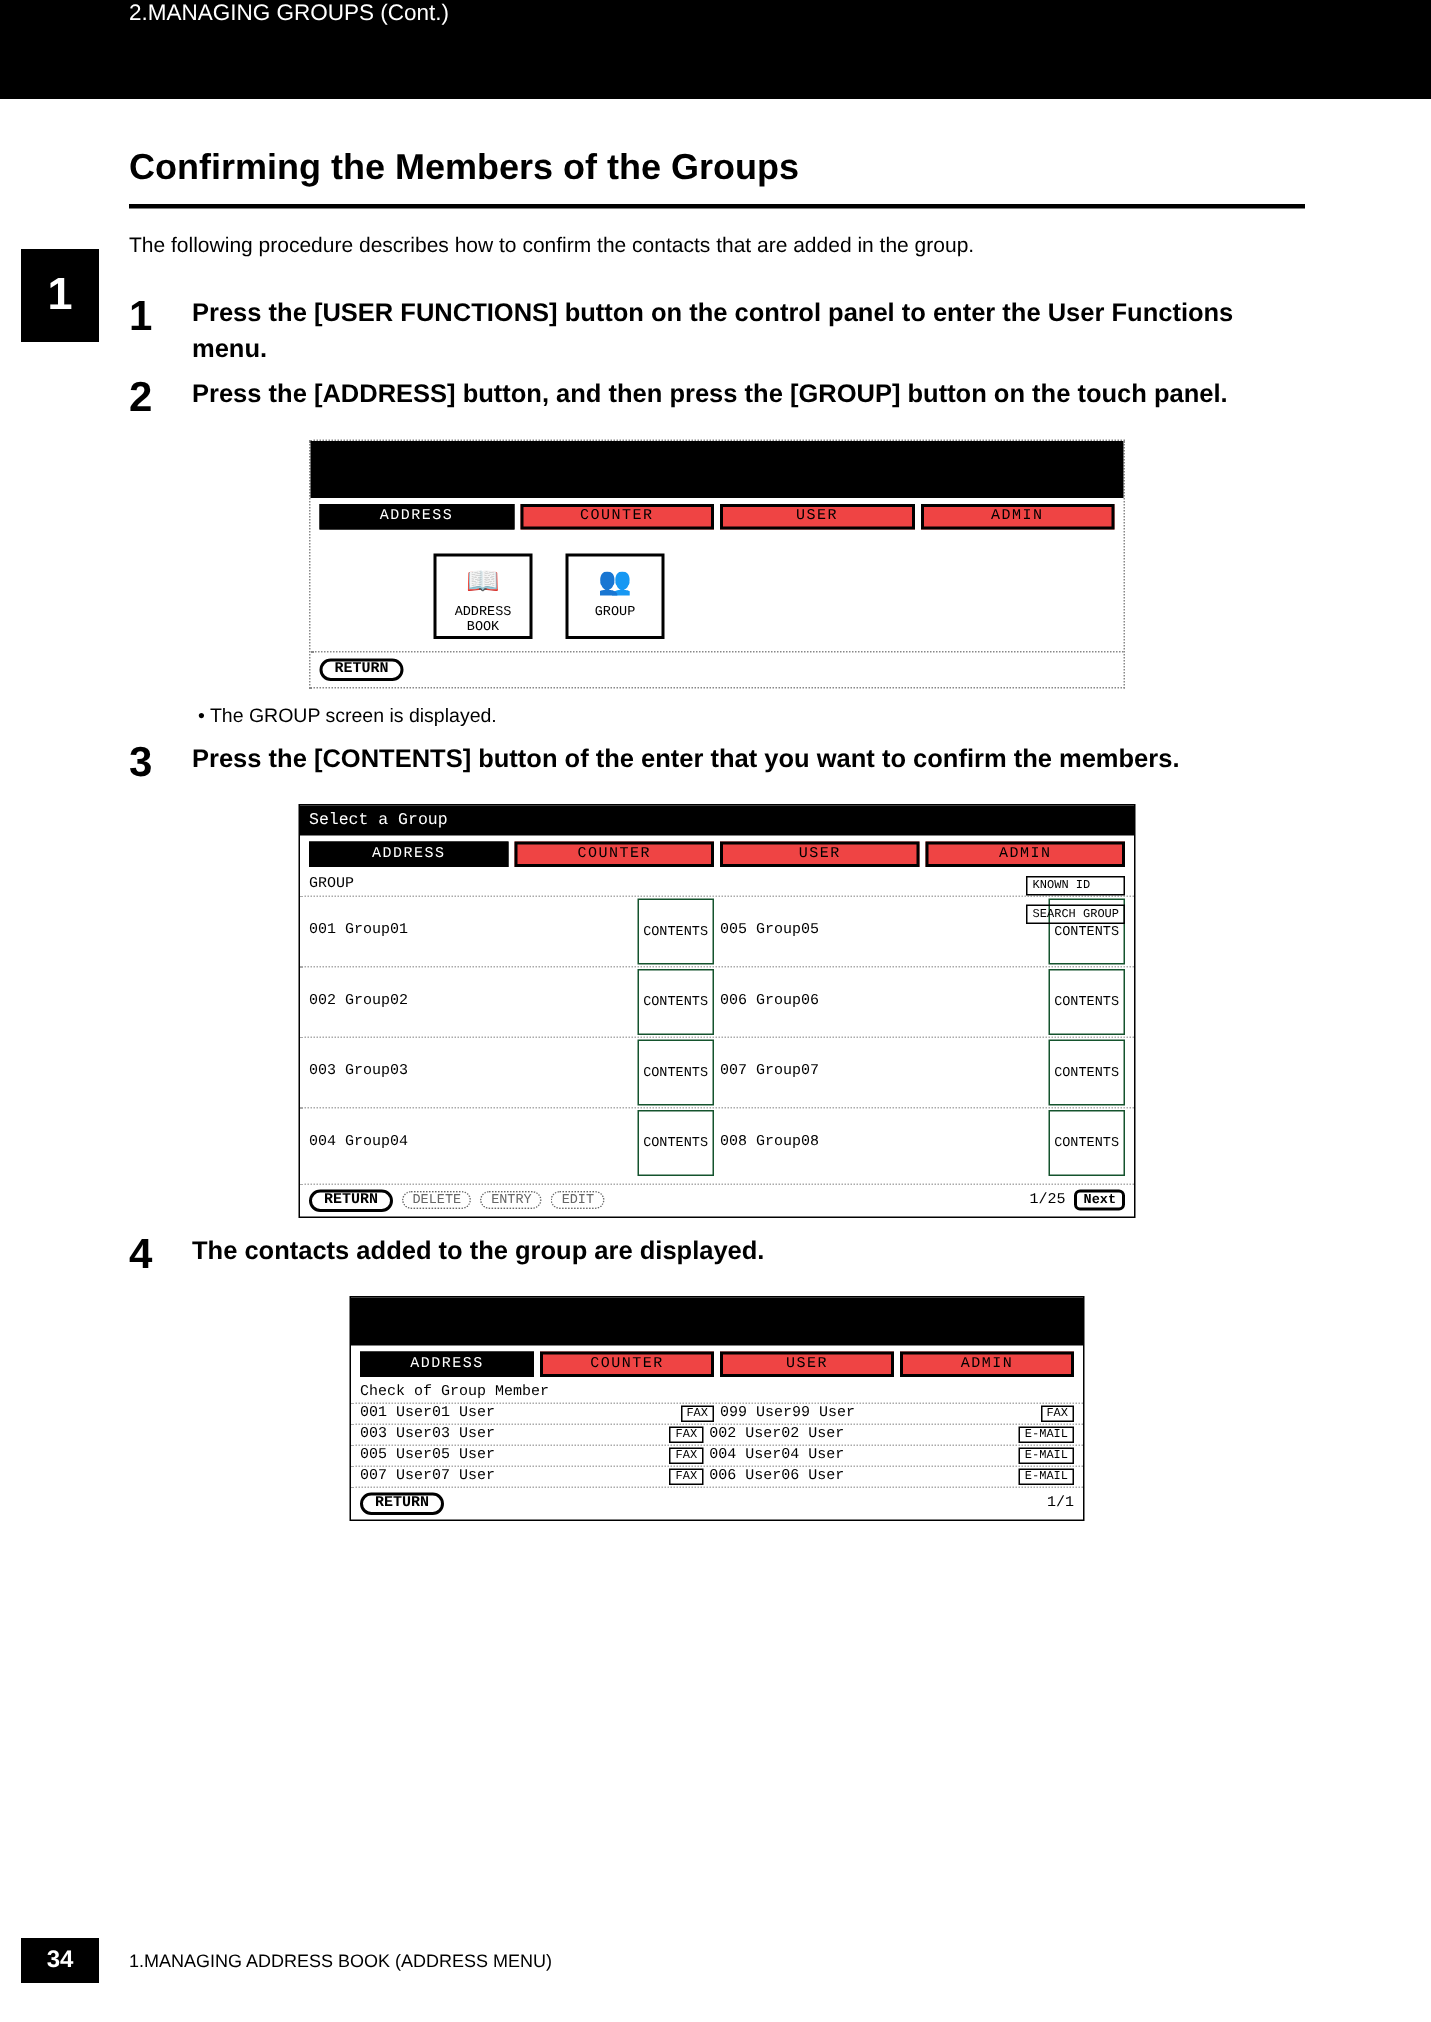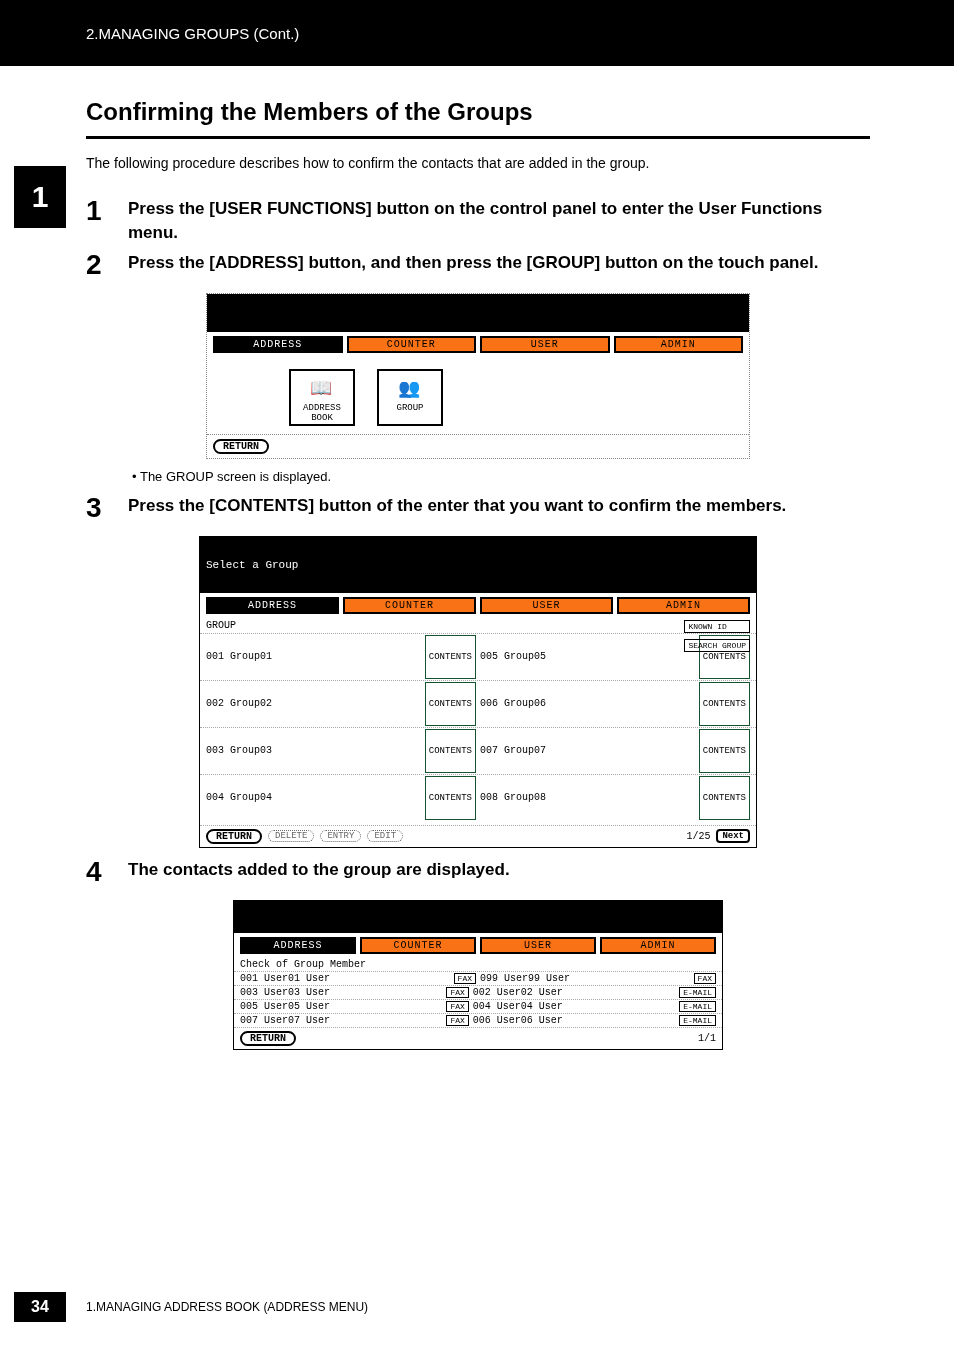--- a/index.html
+++ b/index.html
@@ -1,19 +1,19 @@
 <!DOCTYPE html>
 <html><head>
 <meta charset="utf-8">
 <style>
   * { box-sizing: border-box; margin: 0; padding: 0; }
   html, body { width: 954px; background: #fff; font-family: Arial, Helvetica, sans-serif; color: #000; }
   .page { position: relative; width: 954px; min-height: 1348px; }
 
-  .header-band { height: 66px; background: #000; color: #fff; display: flex; align-items: center; padding-left: 86px; font-size: 15px; }
+  .header-band { height: 66px; background: #000; color: #fff; display: flex; align-items: flex-start; padding-left: 86px; font-size: 15px; }
   .header-gap { height: 26px; }
 
   .side-tab { position: absolute; left: 14px; top: 166px; width: 52px; height: 62px; background: #000; color: #fff; display: flex; align-items: center; justify-content: center; font-size: 30px; font-weight: bold; }
 
   .content { padding: 0 84px 0 86px; }
   .section-title { font-size: 24px; font-weight: bold; margin-top: 6px; }
   .section-rule { border: none; border-top: 3px solid #000; margin: 10px 0 16px 0; }
   .intro { font-size: 14px; margin-bottom: 26px; }
 
   .step { display: flex; margin-bottom: 6px; }
@@ -21,31 +21,31 @@
   .step-text { font-size: 17px; font-weight: bold; line-height: 1.4; }
 
   .note { font-size: 13px; margin: 6px 0 10px 46px; }
 
   .screenshot-wrap { display: flex; justify-content: center; margin: 14px 0 10px 0; }
 
   
   .screen1 { width: 544px; border: 1px dotted #888; font-family: "Courier New", monospace; font-size: 11px; color: #000; }
   .screen1 .topblack { height: 38px; background: #000; }
   .tabrow { display: flex; padding: 4px 6px; gap: 4px; }
-  .tab { border: 2px solid #000; padding: 1px 0; font-size: 10px; text-align: center; flex: 1; letter-spacing: 1px; background: #f97316; }
+  .tab { border: 2px solid #000; padding: 1px 0; font-size: 10px; text-align: center; flex: 1; letter-spacing: 1px; background: #ef4444; }
   .tab.active { background: #000; color: #fff; }
   .iconrow { display: flex; gap: 22px; padding: 12px 0 8px 82px; }
   .iconbox { width: 66px; border: 2px solid #000; text-align: center; padding: 2px 0 1px 0; font-size: 9px; }
   .iconbox .icon-inner { height: 30px; display:flex; align-items:center; justify-content:center; font-size:18px; }
   .screen-footer { border-top: 1px dotted #888; padding: 4px 6px; }
   .pillbtn { display: inline-block; border: 2px solid #000; border-radius: 10px; padding: 0 8px; font-size: 10px; font-weight: bold; }
 
   
   .screen2 { width: 558px; border: 1px solid #000; font-family: "Courier New", monospace; font-size: 10px; }
-  .screen2 .hdr { background: #000; color: #fff; padding: 22px 6px; font-size: 11px; }
+  .screen2 .hdr { background: #000; color: #fff; padding: 4px 6px; font-size: 11px; }
   .screen2 .body { position: relative; padding-bottom: 4px; }
   .screen2 .subhead { padding: 2px 6px; font-size: 10px; }
   .grouprow { display: flex; align-items: center; border-top: 1px dotted #aaa; padding: 1px 6px; gap: 4px; }
   .grouprow .gid { width: 20px; }
   .groupcell { flex: 1; }
   .contentsbtn { border: 1px solid #14532d; padding: 16px 3px; font-size: 9px; }
   .rightbtns { position: absolute; right: 6px; top: 2px; display: flex; flex-direction: column; gap: 6px; }
   .smallbtn { border: 1px solid #000; padding: 1px 3px; font-size: 8px; white-space: nowrap; }
   .screen2 .ftr { display:flex; align-items:center; gap:6px; padding: 3px 6px; border-top:1px dotted #aaa; }
   .disabledpill { display:inline-block; border:1px dotted #666; border-radius:8px; padding:0 6px; font-size:9px; color:#666; }

